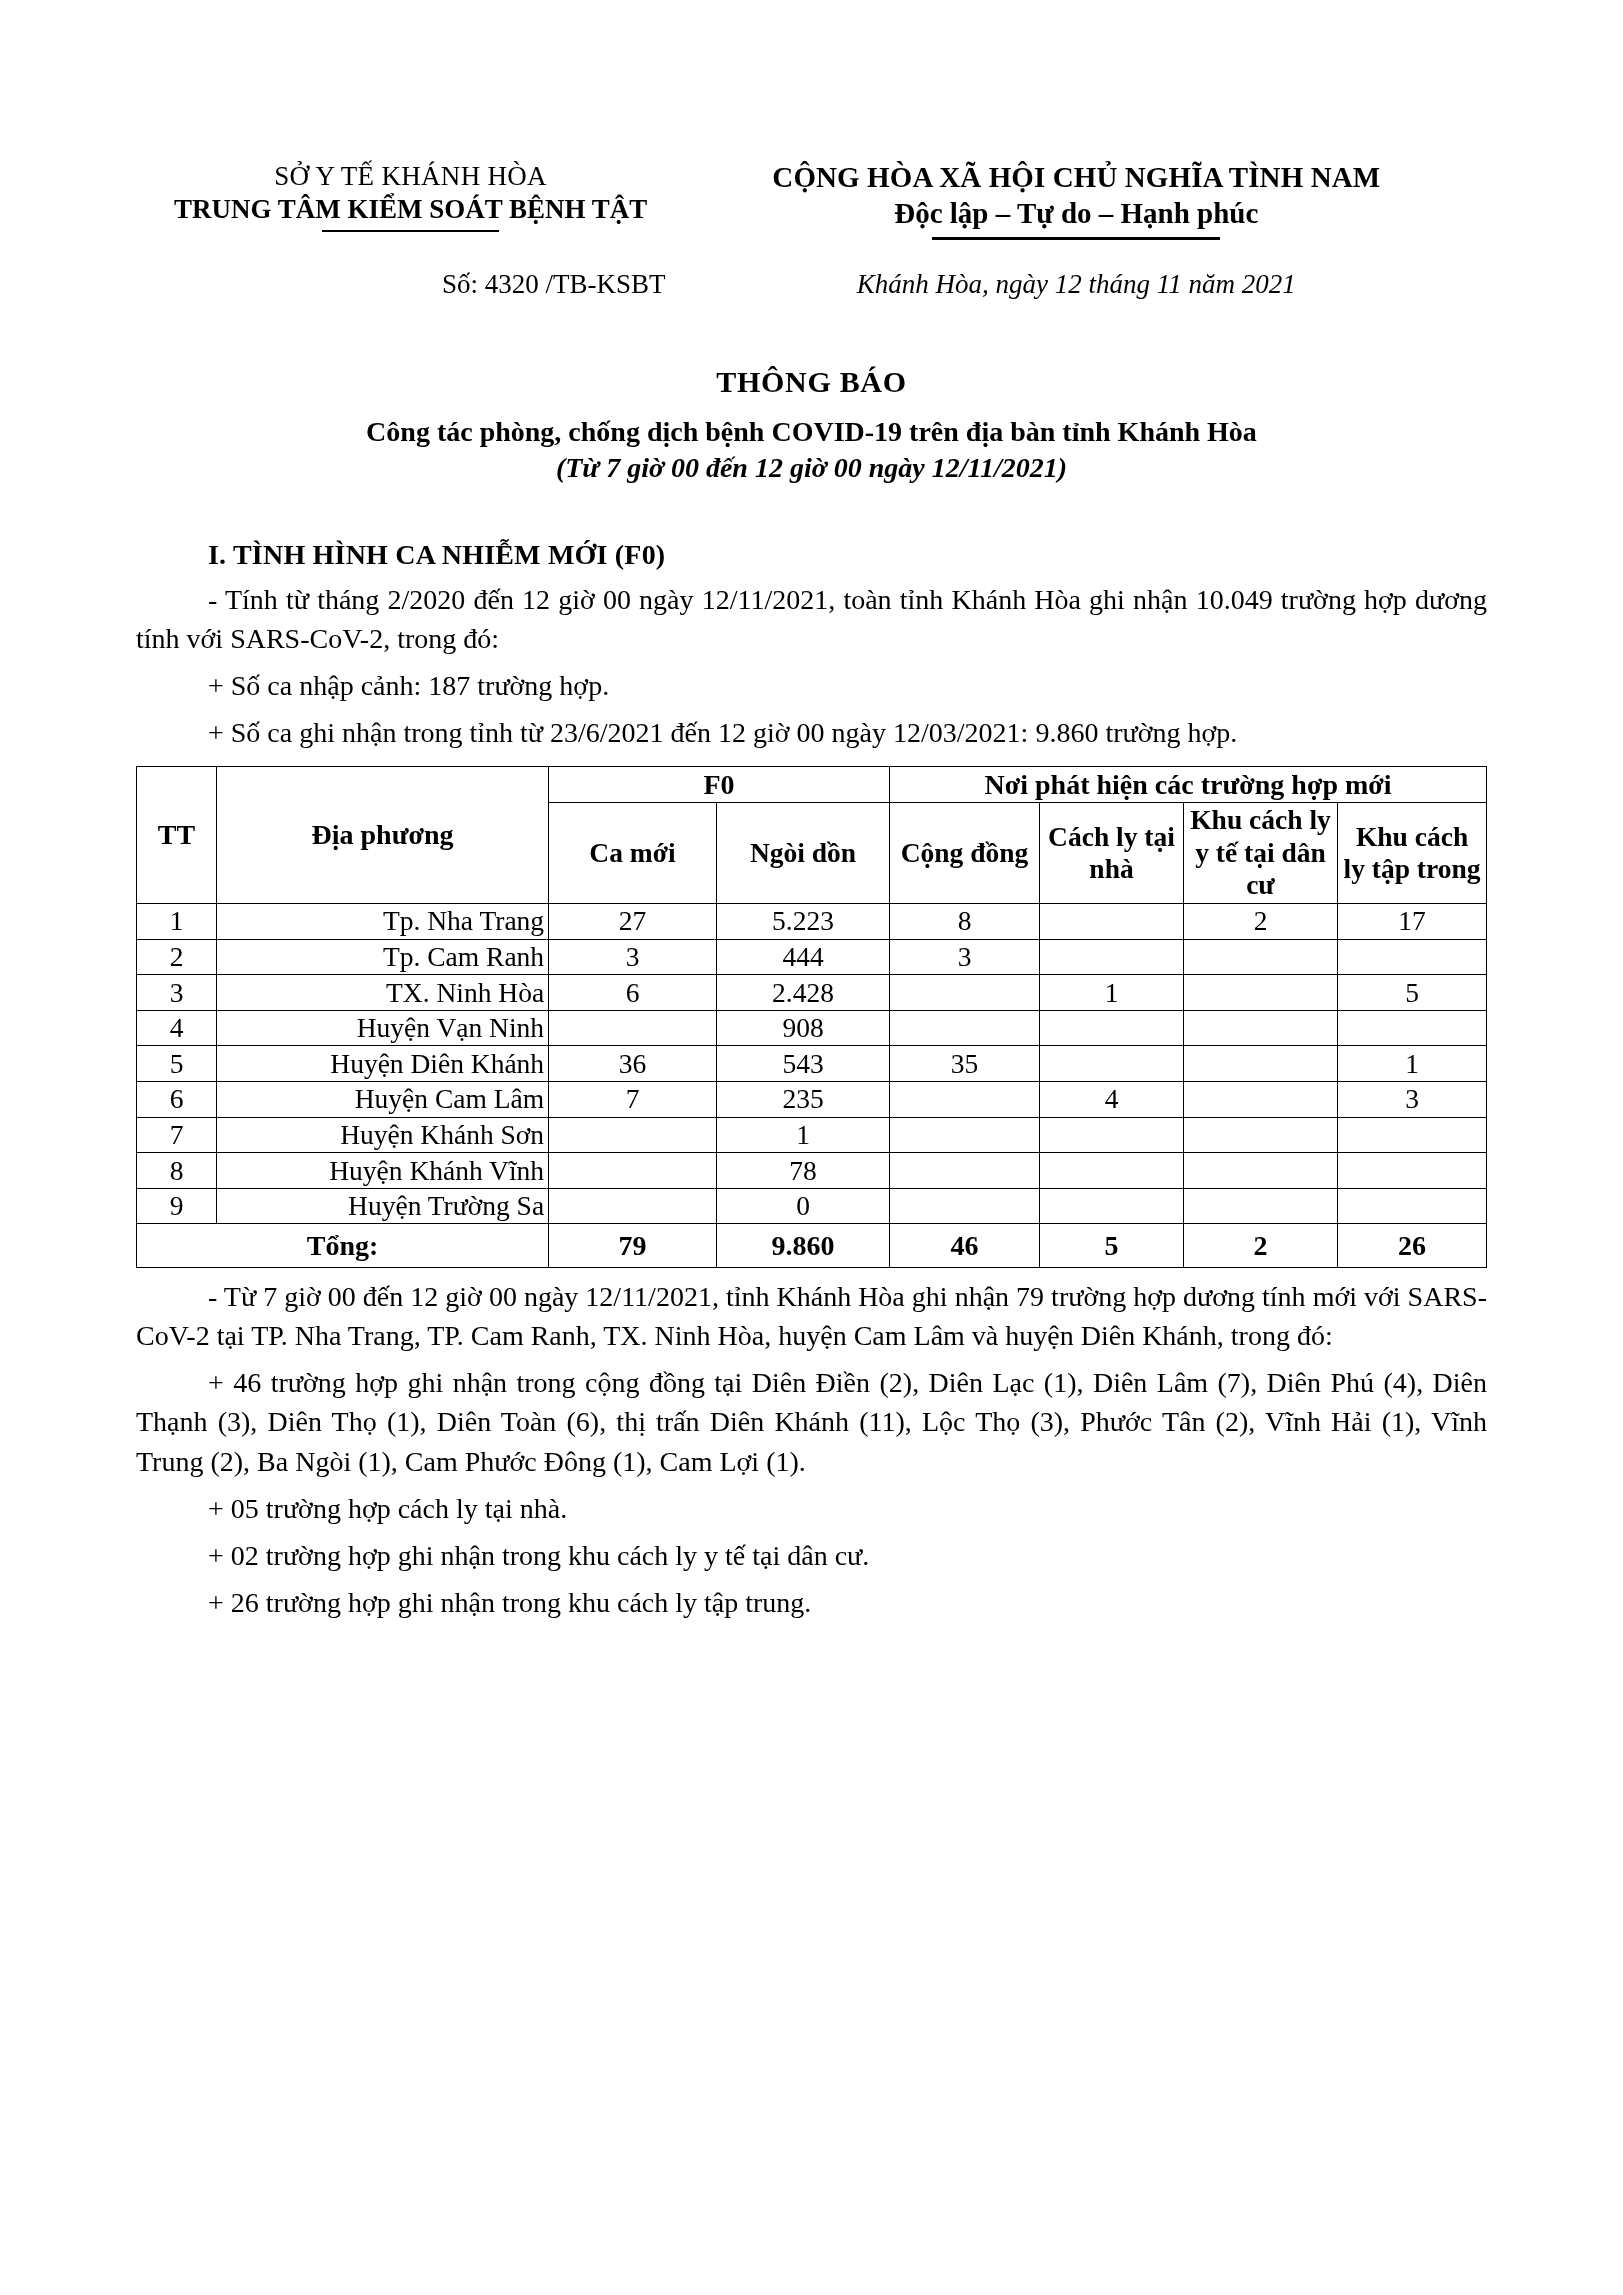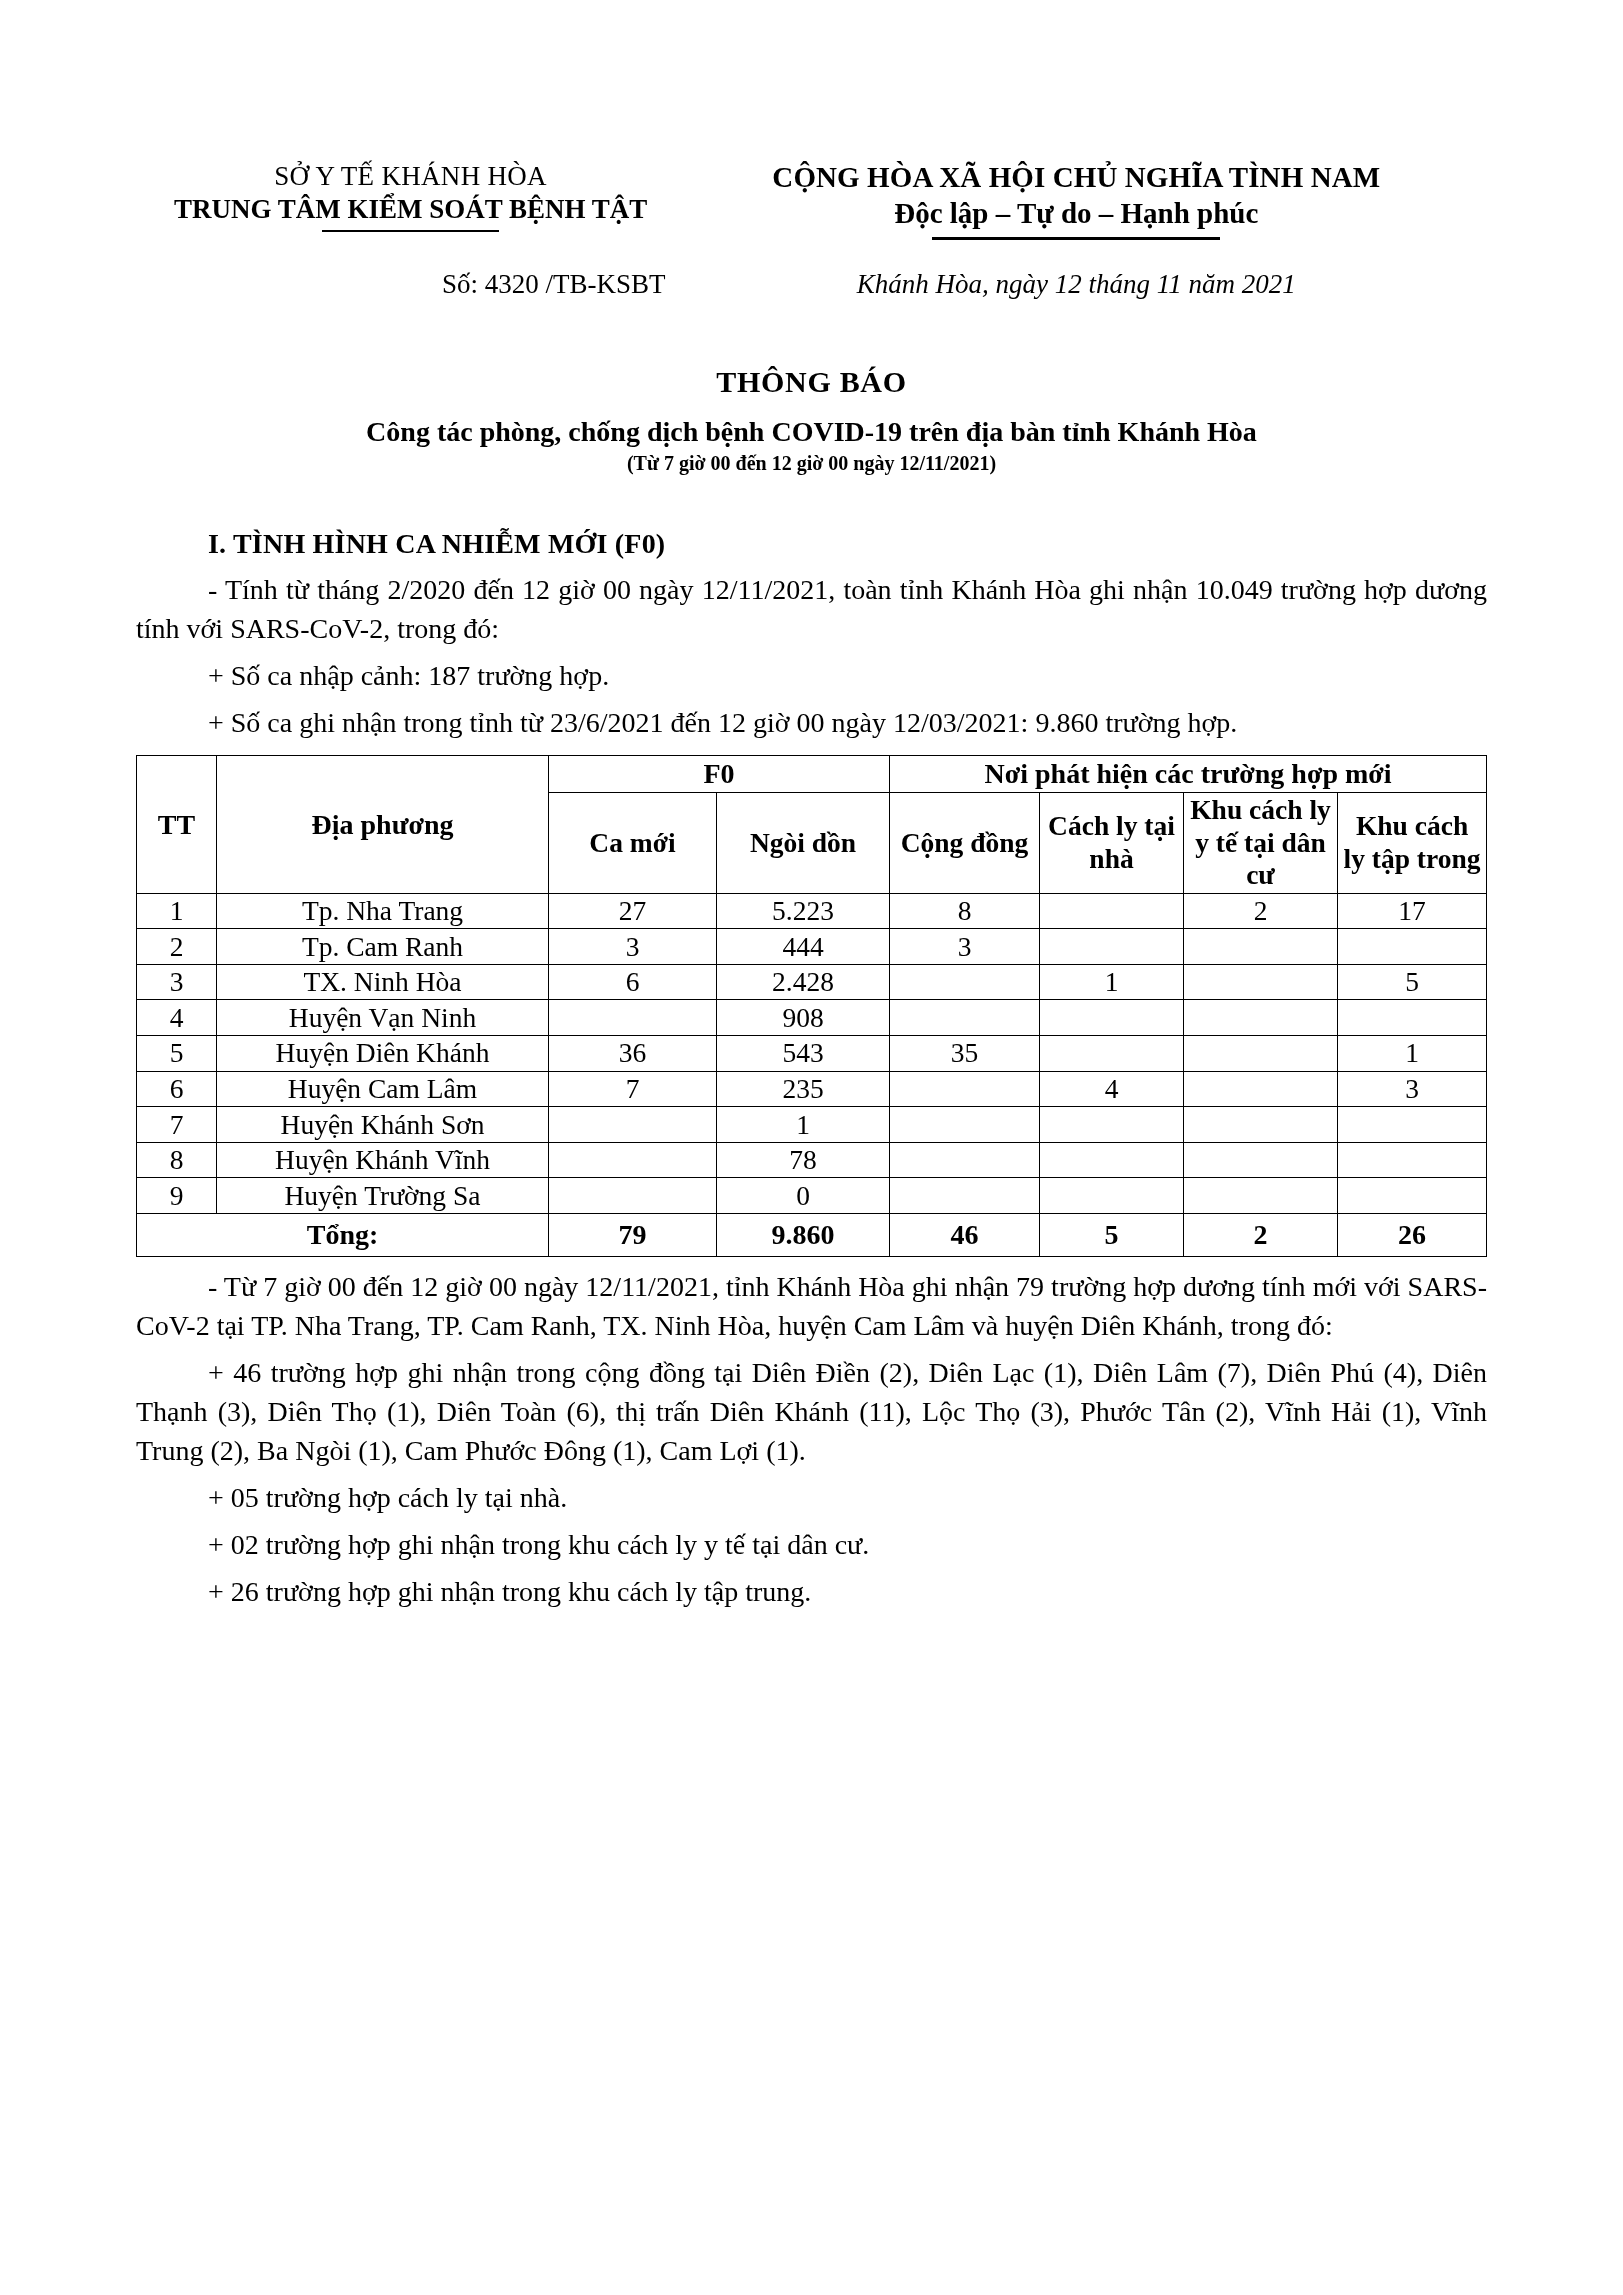--- a/index.html
+++ b/index.html
@@ -103,23 +103,24 @@
     letter-spacing: 0.7px;
     line-height: 1.25;
   }
   .doc-subject {
     font-size: 28px;
     font-weight: bold;
     line-height: 1.3;
     margin-top: 14px;
   }
   .doc-period {
-    font-size: 20px;
+    font-size: 28px;
     font-weight: bold;
     line-height: 1.3;
+    font-style: italic;
   }
 
   
   .section-head {
     font-size: 28px;
     font-weight: bold;
     margin-top: 52px;
     text-indent: 72px;
     letter-spacing: 0.2px;
   }
@@ -154,21 +155,21 @@
   .col-tt     { width: 80px; }
   .col-place  { width: 332px; }
   .col-new    { width: 168px; }
   .col-cum    { width: 173px; }
   .col-comm   { width: 150px; }
   .col-home   { width: 144px; }
   .col-med    { width: 154px; }
   .col-cent   { width: 149px; }
 
   td.tt-cell   { text-align: center; font-size: 27.5px; padding: 3.9px 3.9px; }
-  td.place-cell{ text-align: center; font-size: 27.5px; padding-left: 10.5px; }
+  td.place-cell{ text-align: right; font-size: 27.5px; padding-left: 10.5px; }
   td.num-cell  { text-align: center; font-size: 27.5px; }
   tr.total-row td {
     font-weight: bold;
     font-size: 28px;
     text-align: center;
     padding: 5.2px 3.9px;
   }
   tr.total-row td.total-label {
     text-align: center;
   }

